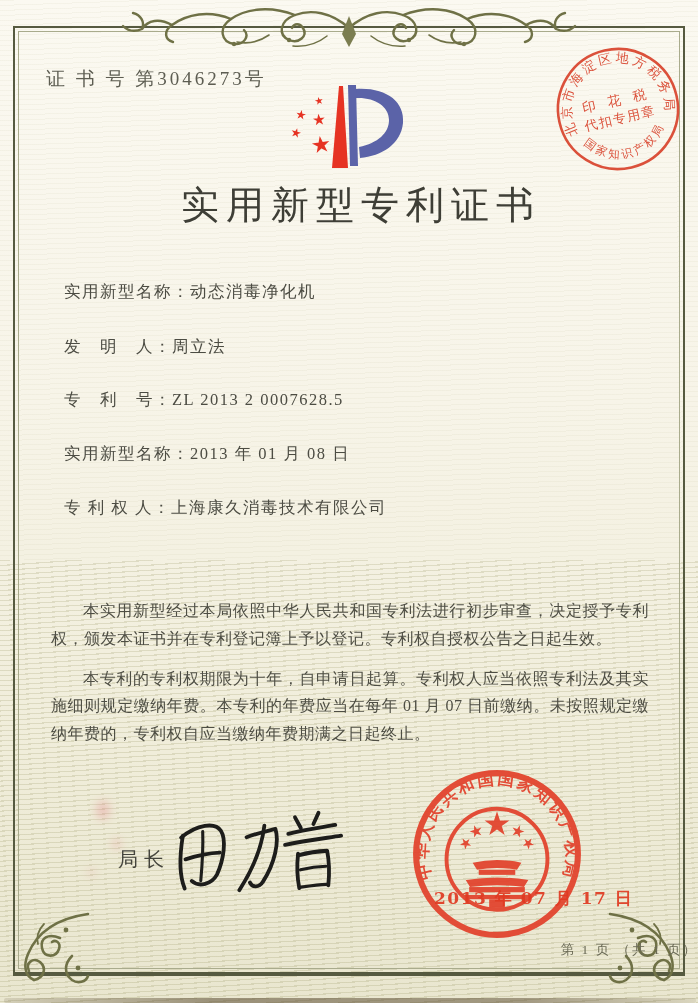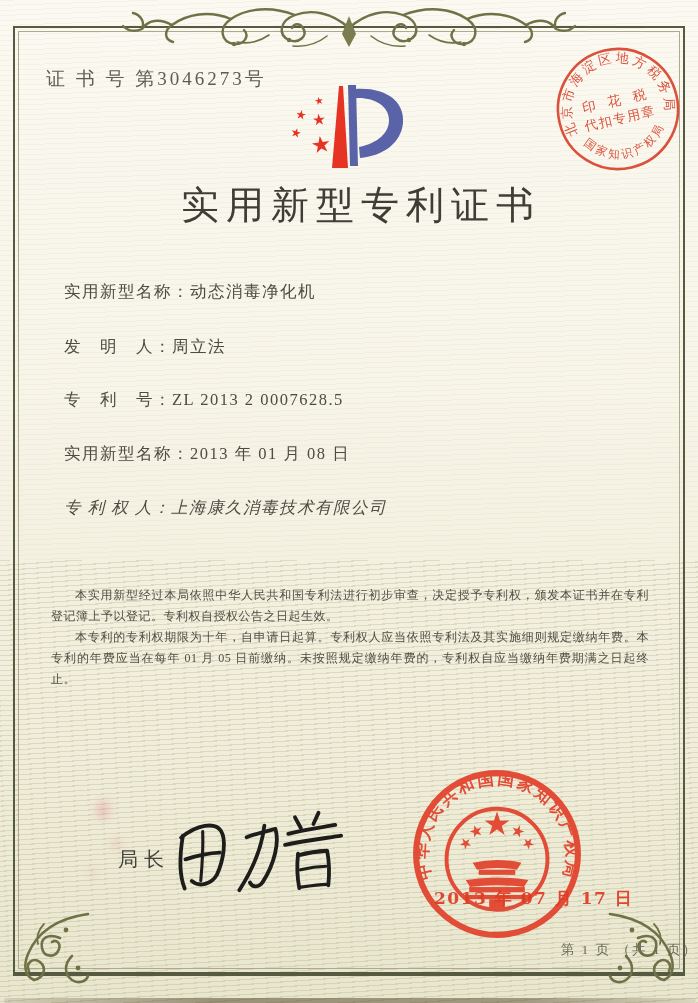--- a/index.html
+++ b/index.html
@@ -20,24 +20,24 @@
     border:2px solid #565a40; border-bottom-width:4px; }
   .frame-inner { position:absolute; left:3px; top:3px; right:3px; bottom:3px;
     border:1px solid #a9ab8c; }
   .orn { position:absolute; pointer-events:none; }
   
   .cert-no { position:absolute; left:46px; top:66px; font-size:19px; color:#5d5d52; letter-spacing:3px; }
   .title { position:absolute; left:0; top:180px; width:100%; text-align:center;
     font-size:38px; color:#3e3e36; letter-spacing:7px; font-weight:400;padding-left:24px; }
   .field { position:absolute; left:64px; font-size:16.5px; color:#4c4c43; letter-spacing:1.5px; white-space:nowrap; }
   .f0 { top:281px; } .f1 { top:336px; } .f2 { top:389px; }
-  .f3 { top:443px; } .f4 { top:497px;font-style:italic; } .f5 { top:551px; }
+  .f3 { top:443px; } .f4 { top:497px; } .f5 { top:551px; }
   .paras { position:absolute; left:51px; top:585px; width:598px; }
-  .paras p { font-size:12px; line-height:1.74; color:#4e4e44; text-align:justify;
-    text-indent:2em; letter-spacing:.5px; }
+  .paras p { font-size:16px; line-height:1.74; color:#4e4e44; text-align:justify;
+    text-indent:2em; letter-spacing:.5px;margin-top:12px; }
   .sig-title { position:absolute; left:118px; top:846px; font-size:20px; color:#44443c; letter-spacing:6px; }
   .sig-svg { position:absolute; left:162px; top:806px; transform:rotate(-2deg); }
   .sr-only { position:absolute; width:1px; height:1px; overflow:hidden; clip:rect(0 0 0 0); opacity:0; }
   .seal-svg { position:absolute; left:410px; top:767px; }
   .seal-date { position:absolute; left:434px; top:887px; width:190px; font-family:"DejaVu Serif",serif;
     font-size:17px; font-weight:bold; color:#e03a22; letter-spacing:1.5px; white-space:nowrap; opacity:.92; }
   .stamp-svg { position:absolute; left:551px; top:42px; transform:rotate(-13deg); opacity:.93; }
   .footer { position:absolute; left:0; top:941px; width:100%; text-align:right;
     font-size:13.5px; color:#6b6b57; letter-spacing:2px; }
   .logo-svg { position:absolute; left:286px; top:84px; }
@@ -133,21 +133,21 @@
   <div class="title">实用新型专利证书</div>
 
   <div class="field f1"><span>发　明　人：</span><span>周立法</span></div>
   <div class="field f0"><span>实用新型名称：</span><span>动态消毒净化机</span></div>
   <div class="field f2"><span>专　利　号：</span><span>ZL 2013 2 0007628.5</span></div>
   <div class="field f3"><span>实用新型名称：</span><span>2013 年 01 月 08 日</span></div>
   <div class="field f4"><span>专 利 权 人：</span><span>上海康久消毒技术有限公司</span></div>
 
   <div class="paras">
     <p>本实用新型经过本局依照中华人民共和国专利法进行初步审查，决定授予专利权，颁发本证书并在专利登记簿上予以登记。专利权自授权公告之日起生效。</p>
-    <p>本专利的专利权期限为十年，自申请日起算。专利权人应当依照专利法及其实施细则规定缴纳年费。本专利的年费应当在每年 01 月 05 日前缴纳。未按照规定缴纳年费的，专利权自应当缴纳年费期满之日起终止。</p>
+    <p>本专利的专利权期限为十年，自申请日起算。专利权人应当依照专利法及其实施细则规定缴纳年费。本专利的年费应当在每年 01 月 07 日前缴纳。未按照规定缴纳年费的，专利权自应当缴纳年费期满之日起终止。</p>
   </div>
 
   <div class="smudge" style="left:96px; top:800px; width:14px; height:20px; opacity:.28;"></div>
   <div class="smudge" style="left:112px; top:838px; width:9px; height:12px; opacity:.22;"></div>
   <div class="smudge" style="left:88px; top:868px; width:7px; height:9px; opacity:.18;"></div>
 
   <div class="sig-title">局长</div>
   <span class="sr-only">田力普</span>
   <svg class="sig-svg" width="185" height="100" viewBox="0 0 200 110">
     <g stroke="#1d1d1b" fill="none" stroke-width="4.2" stroke-linecap="round" stroke-linejoin="round">

